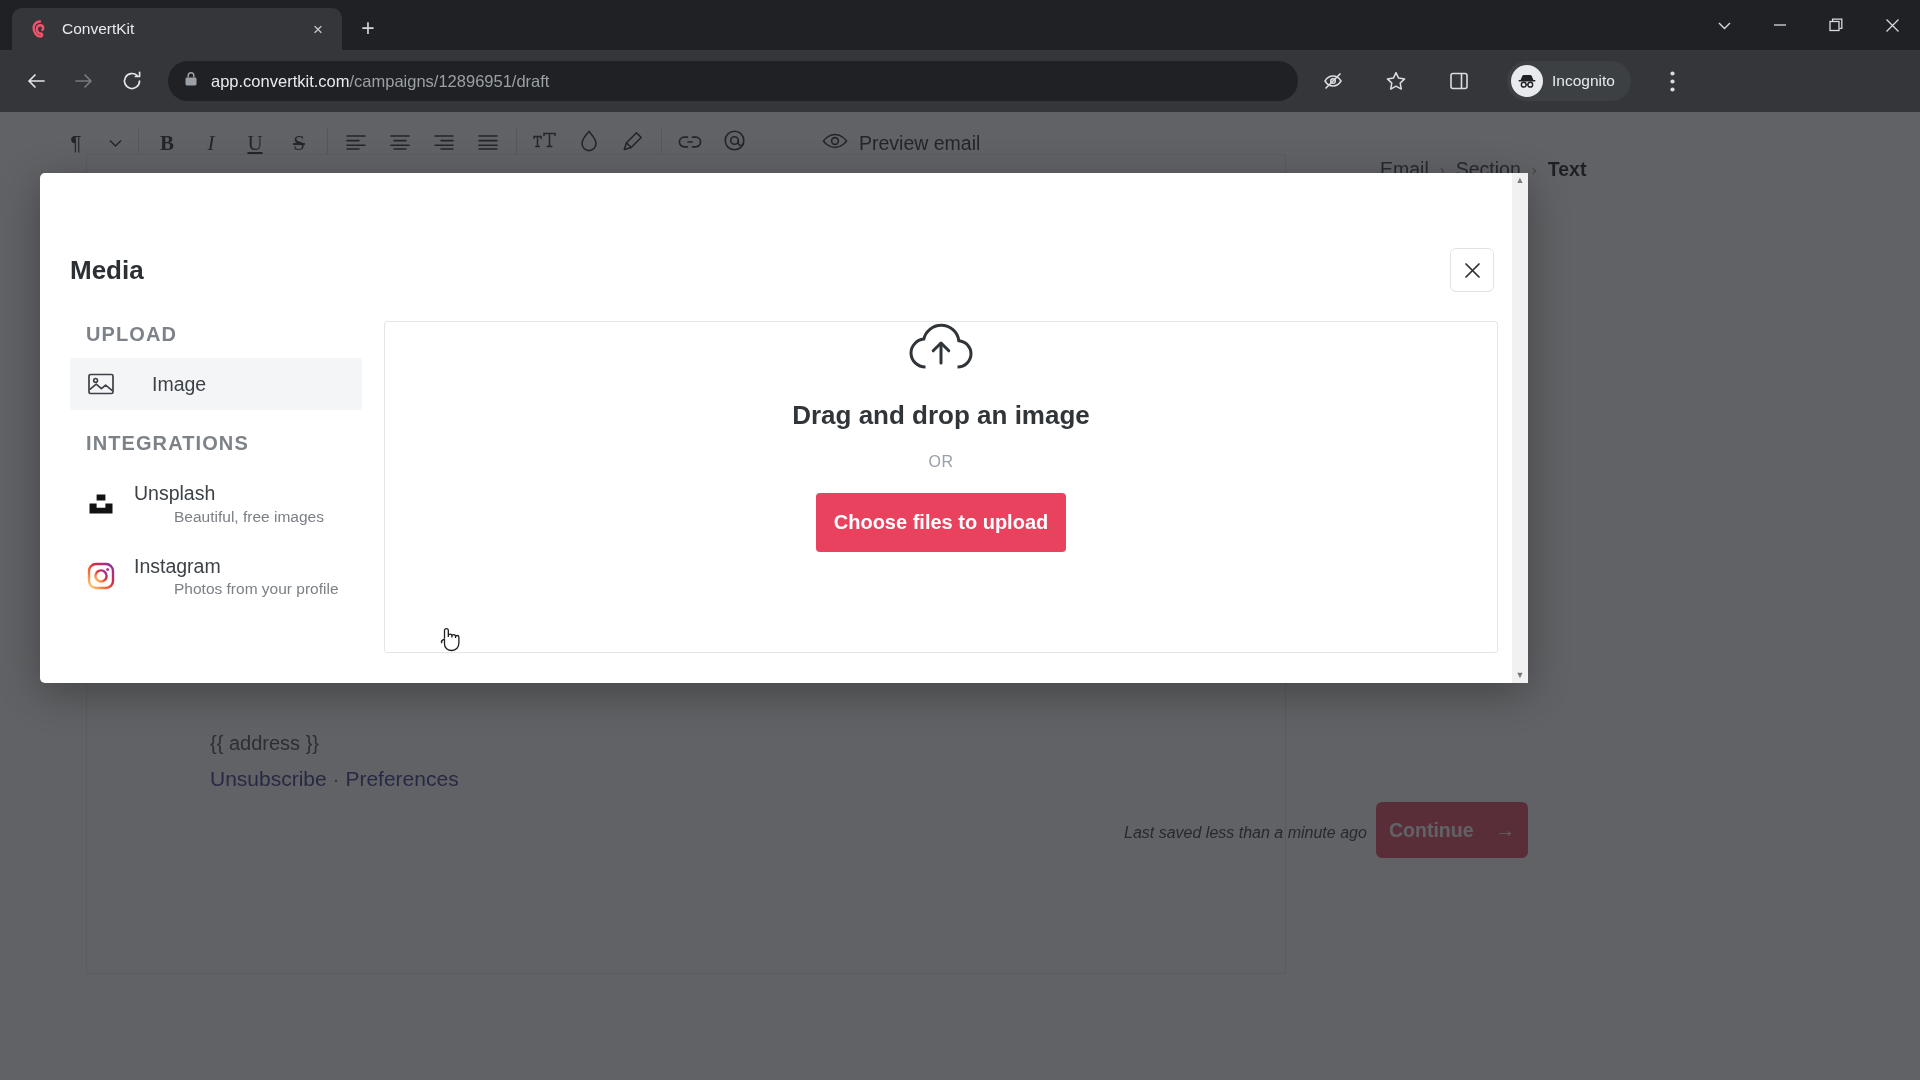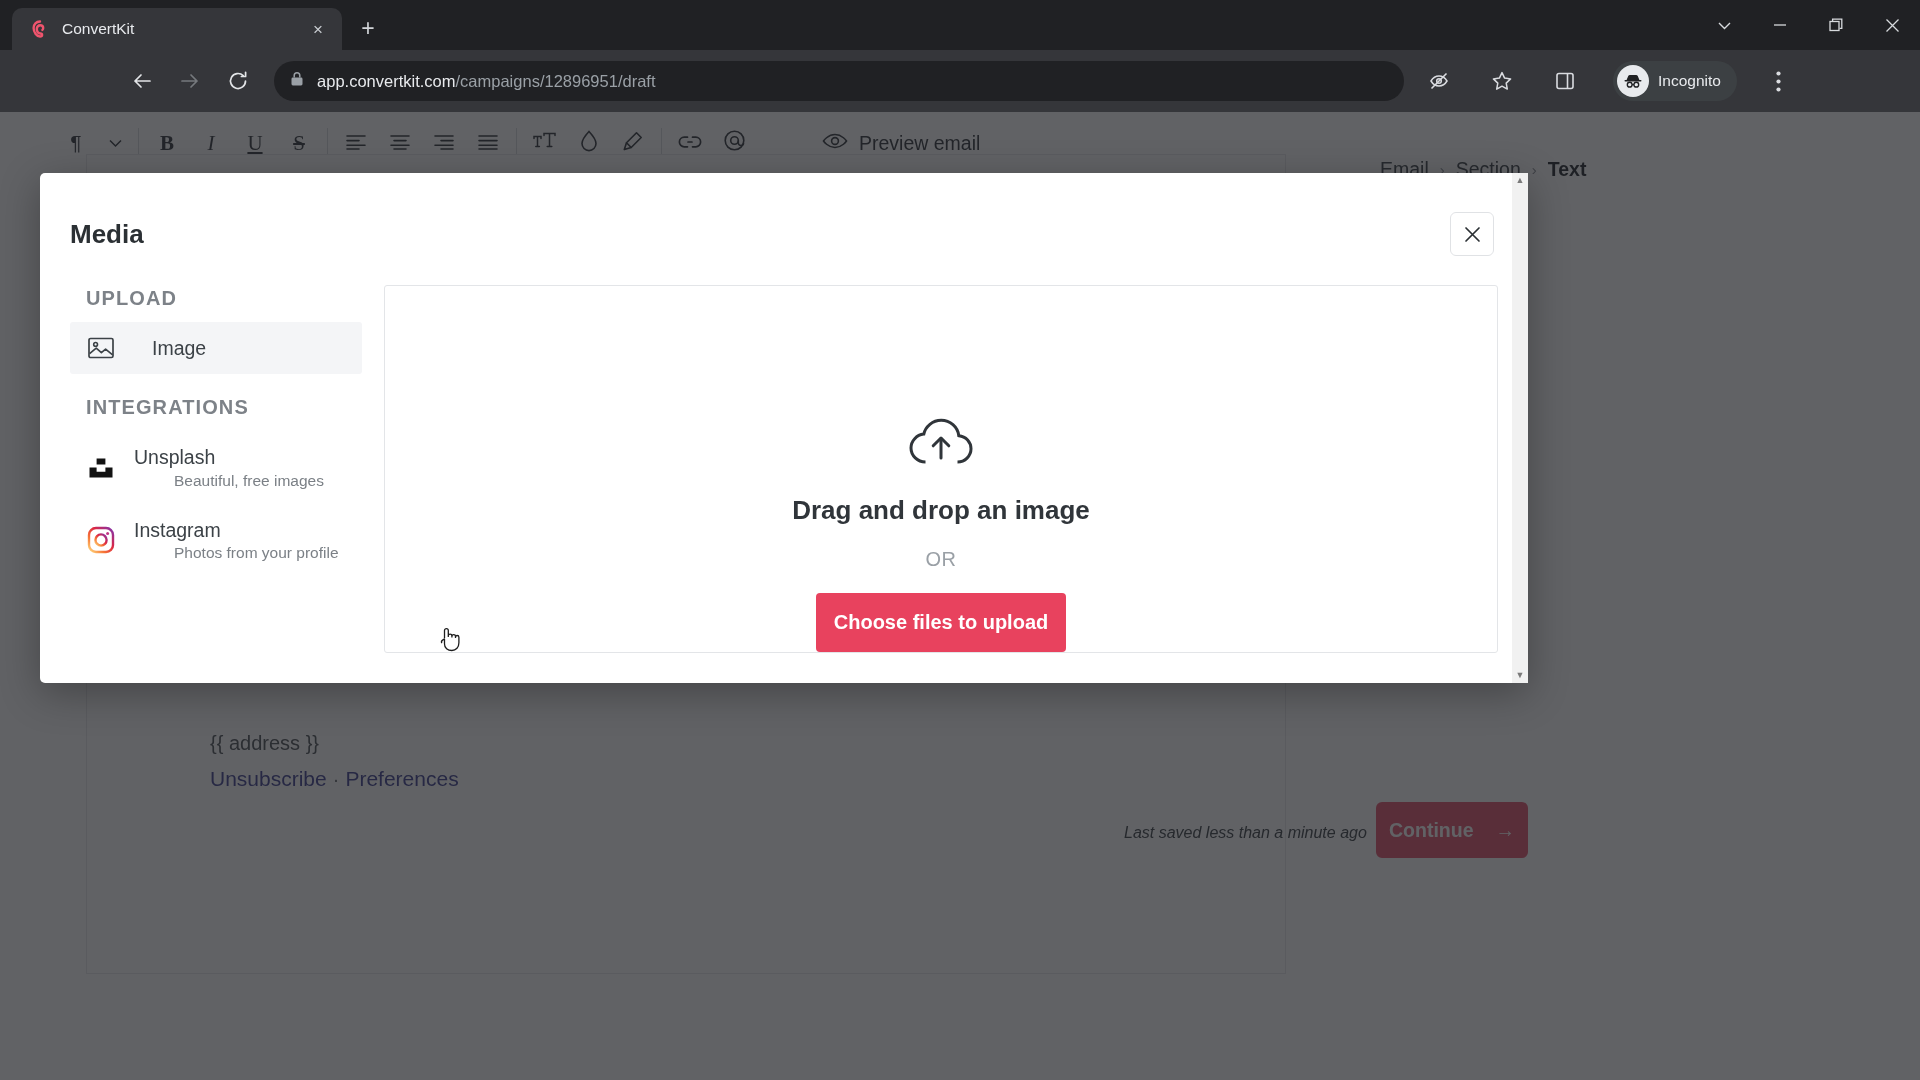--- a/index.html
+++ b/index.html
@@ -44,21 +44,21 @@
     display: flex; align-items: center;
   }
   .winbtn {
     width: 56px; height: 50px;
     display: flex; align-items: center; justify-content: center;
     color: #d7dadd;
   }
 
   .omnibar {
     height: 62px; background: #35363a;
-    display: flex; align-items: center; padding: 0 14px; gap: 4px; justify-content: center;
+    display: flex; align-items: center; padding: 0 14px; gap: 4px;
   }
   .navbtn {
     width: 44px; height: 44px; border-radius: 50%;
     display: flex; align-items: center; justify-content: center;
     color: #e3e5e8; flex: 0 0 auto;
   }
   .navbtn.disabled { color: #76797d; }
   .urlbox {
     flex: 1 1 auto; height: 40px; background: #202124;
     border-radius: 20px; display: flex; align-items: center;
@@ -144,21 +144,21 @@
   
   .modal {
     position: absolute; top: 173px; left: 40px;
     width: 1488px; height: 510px;
     background: #ffffff; border-radius: 5px;
     box-shadow: 0 10px 40px rgba(0,0,0,0.30);
     display: flex; flex-direction: column; overflow: hidden;
   }
   .modal-head {
     height: 108px; flex: 0 0 auto;
-    display: flex; align-items: center; padding: 14px 34px 0 30px;
+    display: flex; align-items: center; padding: 14px 34px 0 30px; margin-top: 36px;
   }
   .modal-title { font-size: 26px; font-weight: 700; color: #2b3034; flex: 1 1 auto; }
   .modal-close {
     width: 44px; height: 44px; border: 1px solid #e0e2e5; border-radius: 6px;
     background: #fff; display: flex; align-items: center; justify-content: center;
     color: #2b3034; font-size: 20px;
   }
   .modal-body { flex: 1 1 auto; display: flex; padding: 0 30px 0 30px; }
   .modal-side { width: 292px; flex: 0 0 auto; padding-top: 6px; }
   .side-head {
@@ -172,25 +172,25 @@
   }
   .side-item.active { background: #f4f5f7; gap: 36px; }
   .side-icon { width: 30px; flex: 0 0 auto; display: flex; align-items: center; justify-content: center; }
   .side-label { font-size: 19.5px; color: #3c4247; line-height: 1.25; }
   .side-sub { font-size: 15.5px; color: #7b8086; margin-top: 2px; margin-left: 40px; }
 
   .dropzone {
     flex: 1 1 auto; margin: 4px 0 30px 22px;
     border: 1px solid #e3e5e8; border-radius: 3px;
     display: flex; flex-direction: column;
-    align-items: center; justify-content: flex-end; gap: 0;
+    align-items: center; justify-content: flex-start; gap: 0;
   }
   .dz-icon { margin-bottom: 22px; }
   .dz-title { font-size: 26px; font-weight: 700; color: #30353a; }
-  .dz-or { font-size: 20px; color: #9aa0a6; margin: 22px 8px; letter-spacing: .5px; }
+  .dz-or { font-size: 16px; color: #9aa0a6; margin: 22px 8px; letter-spacing: .5px; }
   .dz-btn {
     background: #e8425e; color: #fff; font-size: 20px; font-weight: 700;
     padding: 18px 18px; border-radius: 4px;
   }
 
   
   .modal-scroll {
     position: absolute; top: 173px; left: 1512px;
     width: 16px; height: 510px; background: #f1f1f1;
     display: flex; flex-direction: column; align-items: center;

